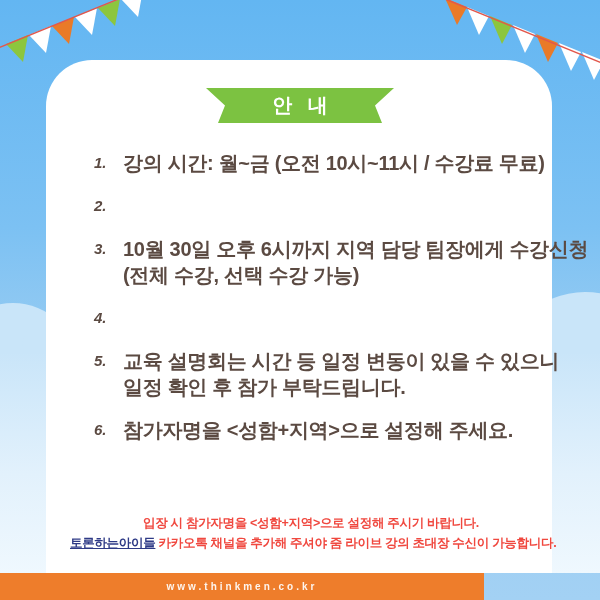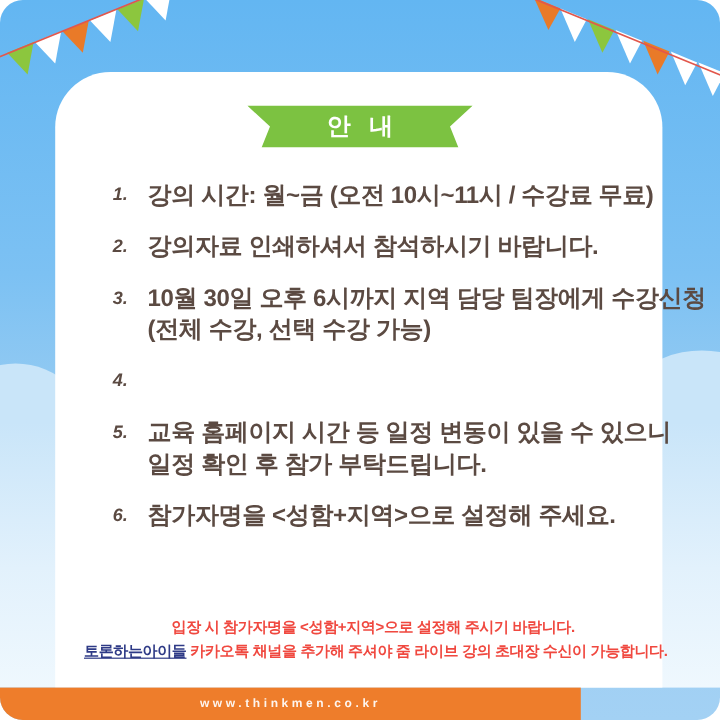--- a/index.html
+++ b/index.html
@@ -1,20 +1,19 @@
 <!DOCTYPE html>
 <html><head>
 <meta charset="utf-8">
 <style>
   html,body{margin:0;padding:0;}
   body{font-family:"Liberation Sans",sans-serif;}
   .stage{
     position:relative;width:600px;height:600px;overflow:hidden;
     background:linear-gradient(180deg,#63B6F2 0%,#7CC1F3 38%,#93CAF2 55%,#A3D1F4 100%);
-    border-radius:19px;
   }
   .cloud{position:absolute;border-radius:50%;background:#C9E5F9;}
   .cloud-l1{left:-52px;top:303px;width:130px;height:130px;}
   .cloud-l2{left:22px;top:316px;width:64px;height:64px;}
   .cloud-r1{right:-70px;top:292px;width:170px;height:170px;}
   .cloud-r2{right:52px;top:320px;width:60px;height:60px;}
   .mist{position:absolute;left:0;right:0;top:352px;bottom:27px;
     background:linear-gradient(180deg,#C9E5F9 0%,#E2F1FC 55%,#EFF8FE 100%);}
   .bunting{position:absolute;top:0;}
   .bunting-left{left:0;}
@@ -98,40 +97,39 @@
     <div class="item">
       <div class="num">1.</div>
       <div class="lines">
         <div>강의 시간: 월~금 (오전 10시~11시 / 수강료 무료)</div>
       </div>
     </div>
 
     <div class="item">
       <div class="num">2.</div>
       <div class="lines">
-        <div>강의자료 인쇄하셔서 참석하시기 바랍니다.</div>
       </div>
     </div>
 
     <div class="item">
       <div class="num">3.</div>
       <div class="lines">
         <div>10월 30일 오후 6시까지 지역 담당 팀장에게 수강신청</div>
         <div>(전체 수강, 선택 수강 가능)</div>
       </div>
     </div>
 
     <div class="item">
       <div class="num">4.</div>
     </div>
 
     <div class="item">
       <div class="num">5.</div>
       <div class="lines">
-        <div>교육 홈페이지 시간 등 일정 변동이 있을 수 있으니</div>
+        <div>교육 설명회는 시간 등 일정 변동이 있을 수 있으니</div>
         <div>일정 확인 후 참가 부탁드립니다.</div>
       </div>
     </div>
 
     <div class="item">
       <div class="num">6.</div>
       <div class="lines">
         <div>참가자명을 &lt;성함+지역&gt;으로 설정해 주세요.</div>
       </div>
     </div>

